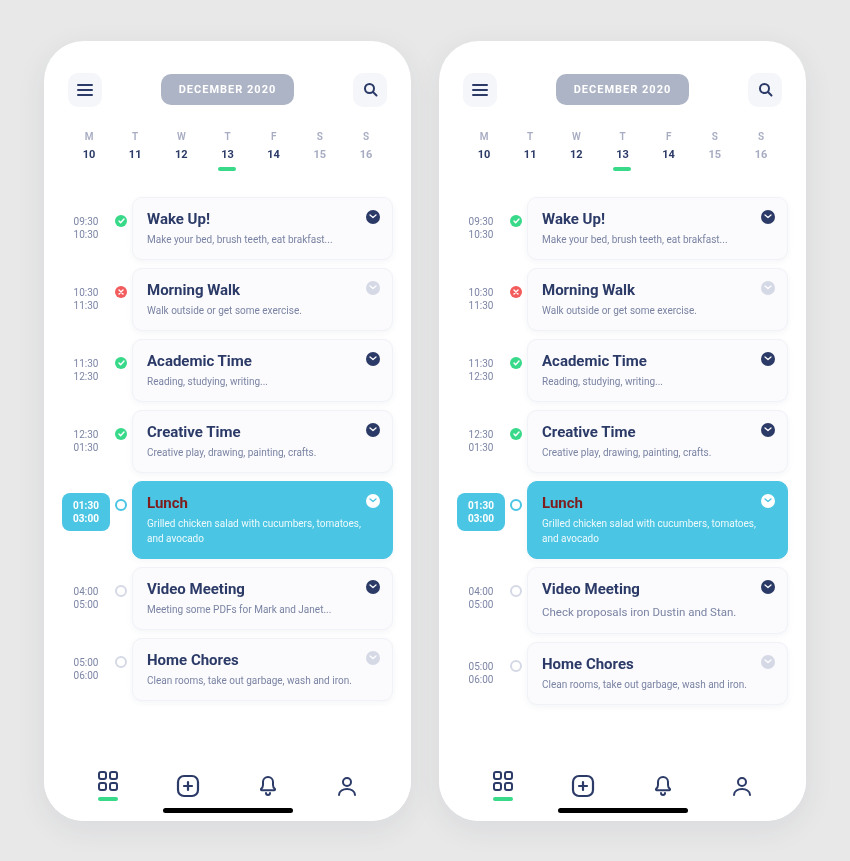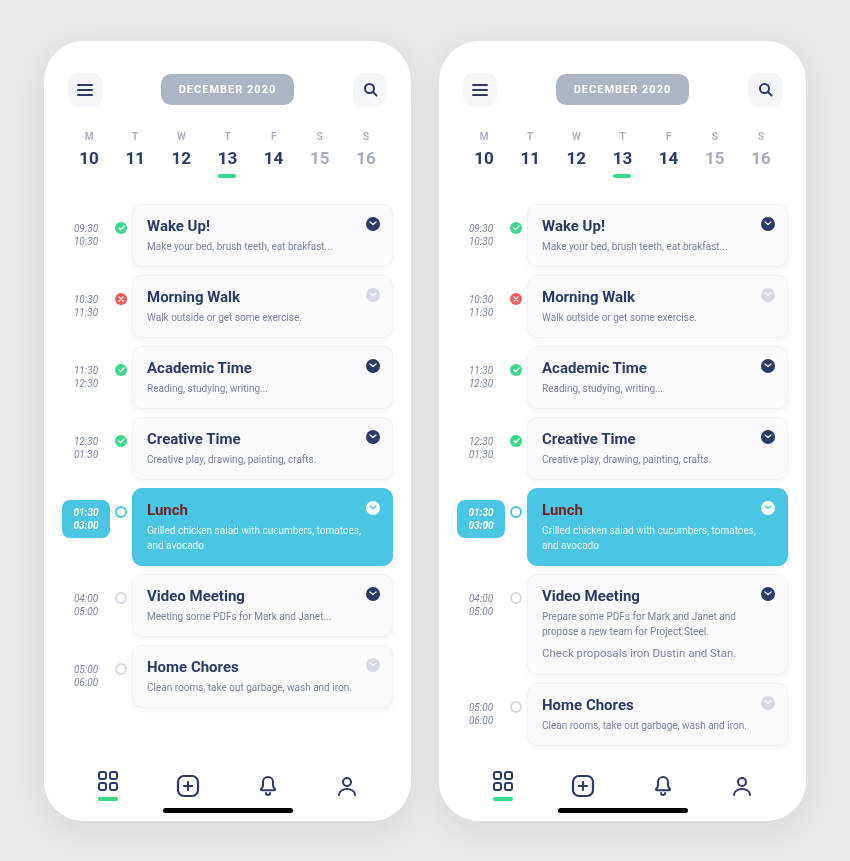--- a/index.html
+++ b/index.html
@@ -16,28 +16,28 @@
   }
   *{box-sizing:border-box;font-family:-apple-system,BlinkMacSystemFont,"Segoe UI",Roboto,sans-serif;}
   body{margin:0;background:var(--bg);width:850px;height:861px;display:flex;gap:28px;justify-content:center;align-items:center;}
   .phone{width:367px;height:780px;background:var(--card);border-radius:40px;box-shadow:var(--shadow);display:flex;flex-direction:column;overflow:hidden;position:relative;}
   .topbar{display:flex;align-items:center;justify-content:space-between;padding:32px 24px 16px;}
   .icon-btn{width:34px;height:34px;border-radius:10px;background:var(--pale);display:flex;align-items:center;justify-content:center;cursor:pointer;}
   .monthpill{background:var(--pill);color:#fff;font-size:11px;font-weight:700;letter-spacing:1px;padding:9px 18px;border-radius:10px;cursor:pointer;}
   .weekrow{display:flex;justify-content:space-between;padding:8px 24px 18px;}
   .daycol{display:flex;flex-direction:column;align-items:center;width:42px;cursor:pointer;}
   .dow{font-size:10px;color:var(--muted);font-weight:600;}
-  .dnum{font-size:17px;font-weight:700;color:var(--navy);margin-top:6px;}
+  .dnum{font-size:11px;font-weight:700;color:var(--navy);margin-top:6px;}
   .dnum.muted{color:var(--muted);}
   .daymark{width:18px;height:4px;border-radius:3px;background:var(--green);margin-top:6px;}
   .events{flex:1;overflow-y:auto;padding:0 18px 10px;scrollbar-width:none;}
   .events::-webkit-scrollbar{display:none;}
   .eventrow{display:flex;align-items:flex-start;margin:8px 0;}
   .timecol{width:48px;padding-top:12px;}
-  .timechip{font-size:10px;line-height:1.3;color:#7c85a5;text-align:center;border-radius:8px;padding:6px 4px;font-style:italic;}
+  .timechip{font-size:10px;line-height:1.3;color:#7c85a5;text-align:center;border-radius:8px;padding:6px 4px;}
   .timechip.active{background:var(--cyan);color:#fff;font-weight:700;}
   .statcol{width:22px;display:flex;justify-content:center;padding-top:18px;}
   .dot{width:12px;height:12px;border-radius:50%;display:flex;align-items:center;justify-content:center;}
   .dot.done{background:var(--green);}
   .dot.fail{background:var(--red);}
   .dot.ring{border:2px solid var(--cyan);background:#fff;}
   .dot.empty{border:2px solid #d5d9e6;background:#fff;}
   .dot svg{stroke:#fff;}
   .card{flex:1;border-radius:10px;padding:12px 14px;position:relative;box-shadow:0 2px 6px rgba(40,50,90,.05);border:1px solid #f0f2f7;}
   .card.pale{background:#fbfbfd;}
@@ -472,21 +472,20 @@
           <div class="timechip">
             <div>04:00</div>
             <div>05:00</div>
           </div>
         </div>
         <div class="statcol">
           <div class="dot empty"></div>
         </div>
         <div class="card pale">
           <p class="card-title">Video Meeting</p>
-          <p class="card-desc">Prepare some PDFs for Mark and Janet and propose a new team for Project Steel.</p>
           <p class="card-extra">Check proposals iron Dustin and Stan.</p>
           <div class="chev navy">
             <svg width="8" height="5" viewBox="0 0 8 5" fill="none">
               <path d="M1 1l3 2.5L7 1" stroke="#fff" stroke-width="1.3" stroke-linecap="round" stroke-linejoin="round"></path>
             </svg>
           </div>
         </div>
       </div>
       <div class="eventrow">
         <div class="timecol">

